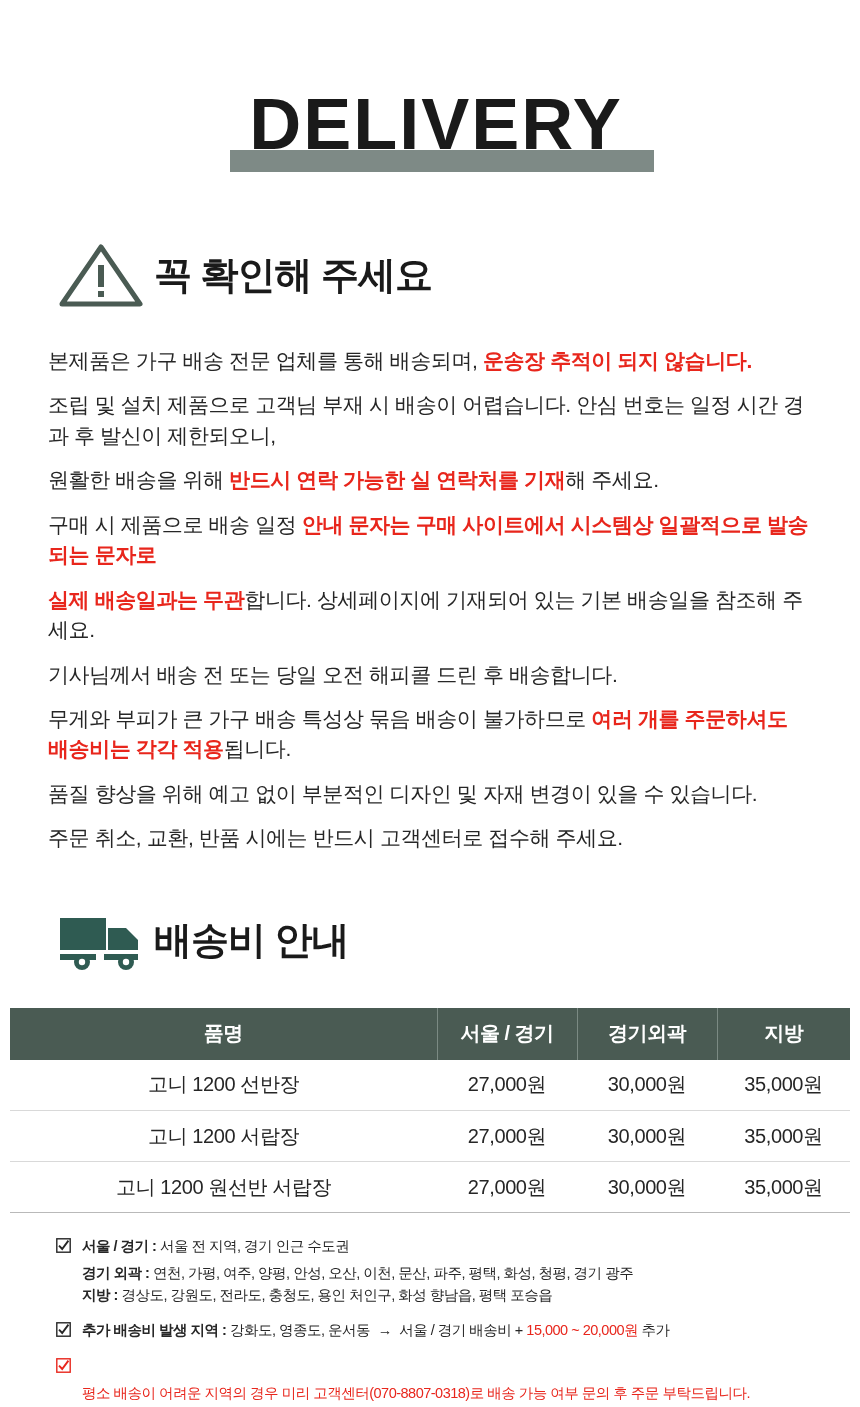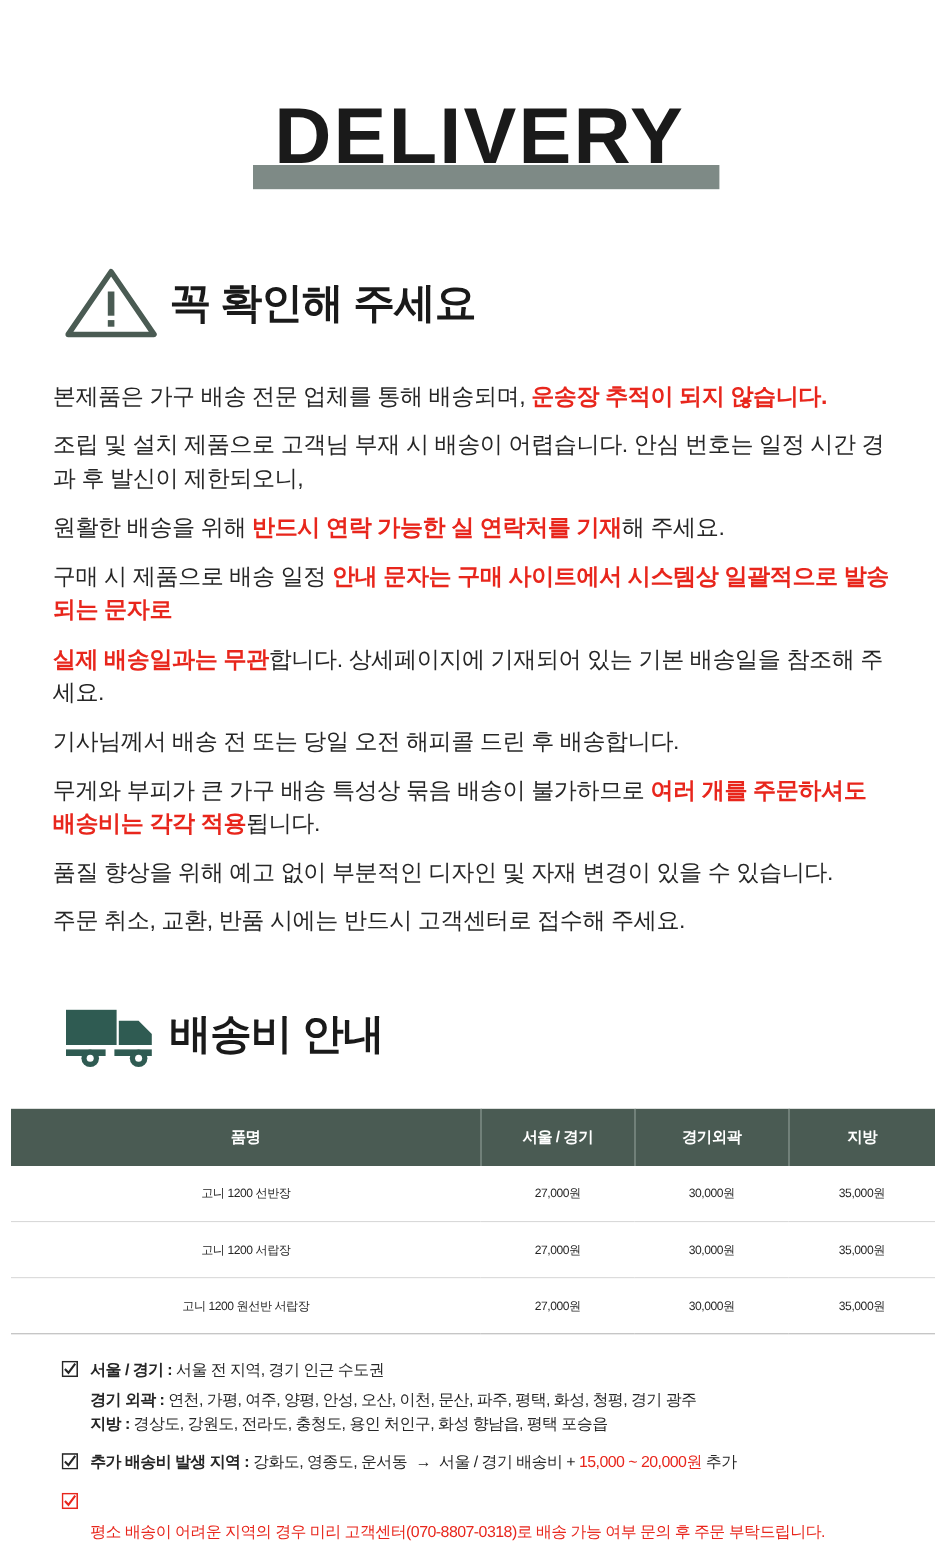--- a/index.html
+++ b/index.html
@@ -86,31 +86,31 @@
     margin-top: 22px;
   }
   table.fee {
     width: 840px;
     border-collapse: collapse;
     table-layout: fixed;
   }
   table.fee th {
     background: #4a5b53;
     color: #ffffff;
-    font-size: 14px;
+    font-size: 20px;
     font-weight: bold;
     height: 52px;
     letter-spacing: -0.5px;
     border-right: 1px solid #7b8a83;
   }
   table.fee th:last-child { border-right: none; }
   table.fee td {
     height: 51px;
     text-align: center;
-    font-size: 11px;
+    font-size: 20px;
     color: #262626;
     border-bottom: 1px solid #d9d9d9;
     letter-spacing: -0.4px;
   }
   table.fee tr:first-child td { border-top: none; }
   table.fee tbody tr:last-child td { border-bottom: 1px solid #b9b9b9; }
   .col-name { width: 427px; }
   .col-a { width: 140px; }
   .col-b { width: 140px; }
   .col-c { width: 133px; }

